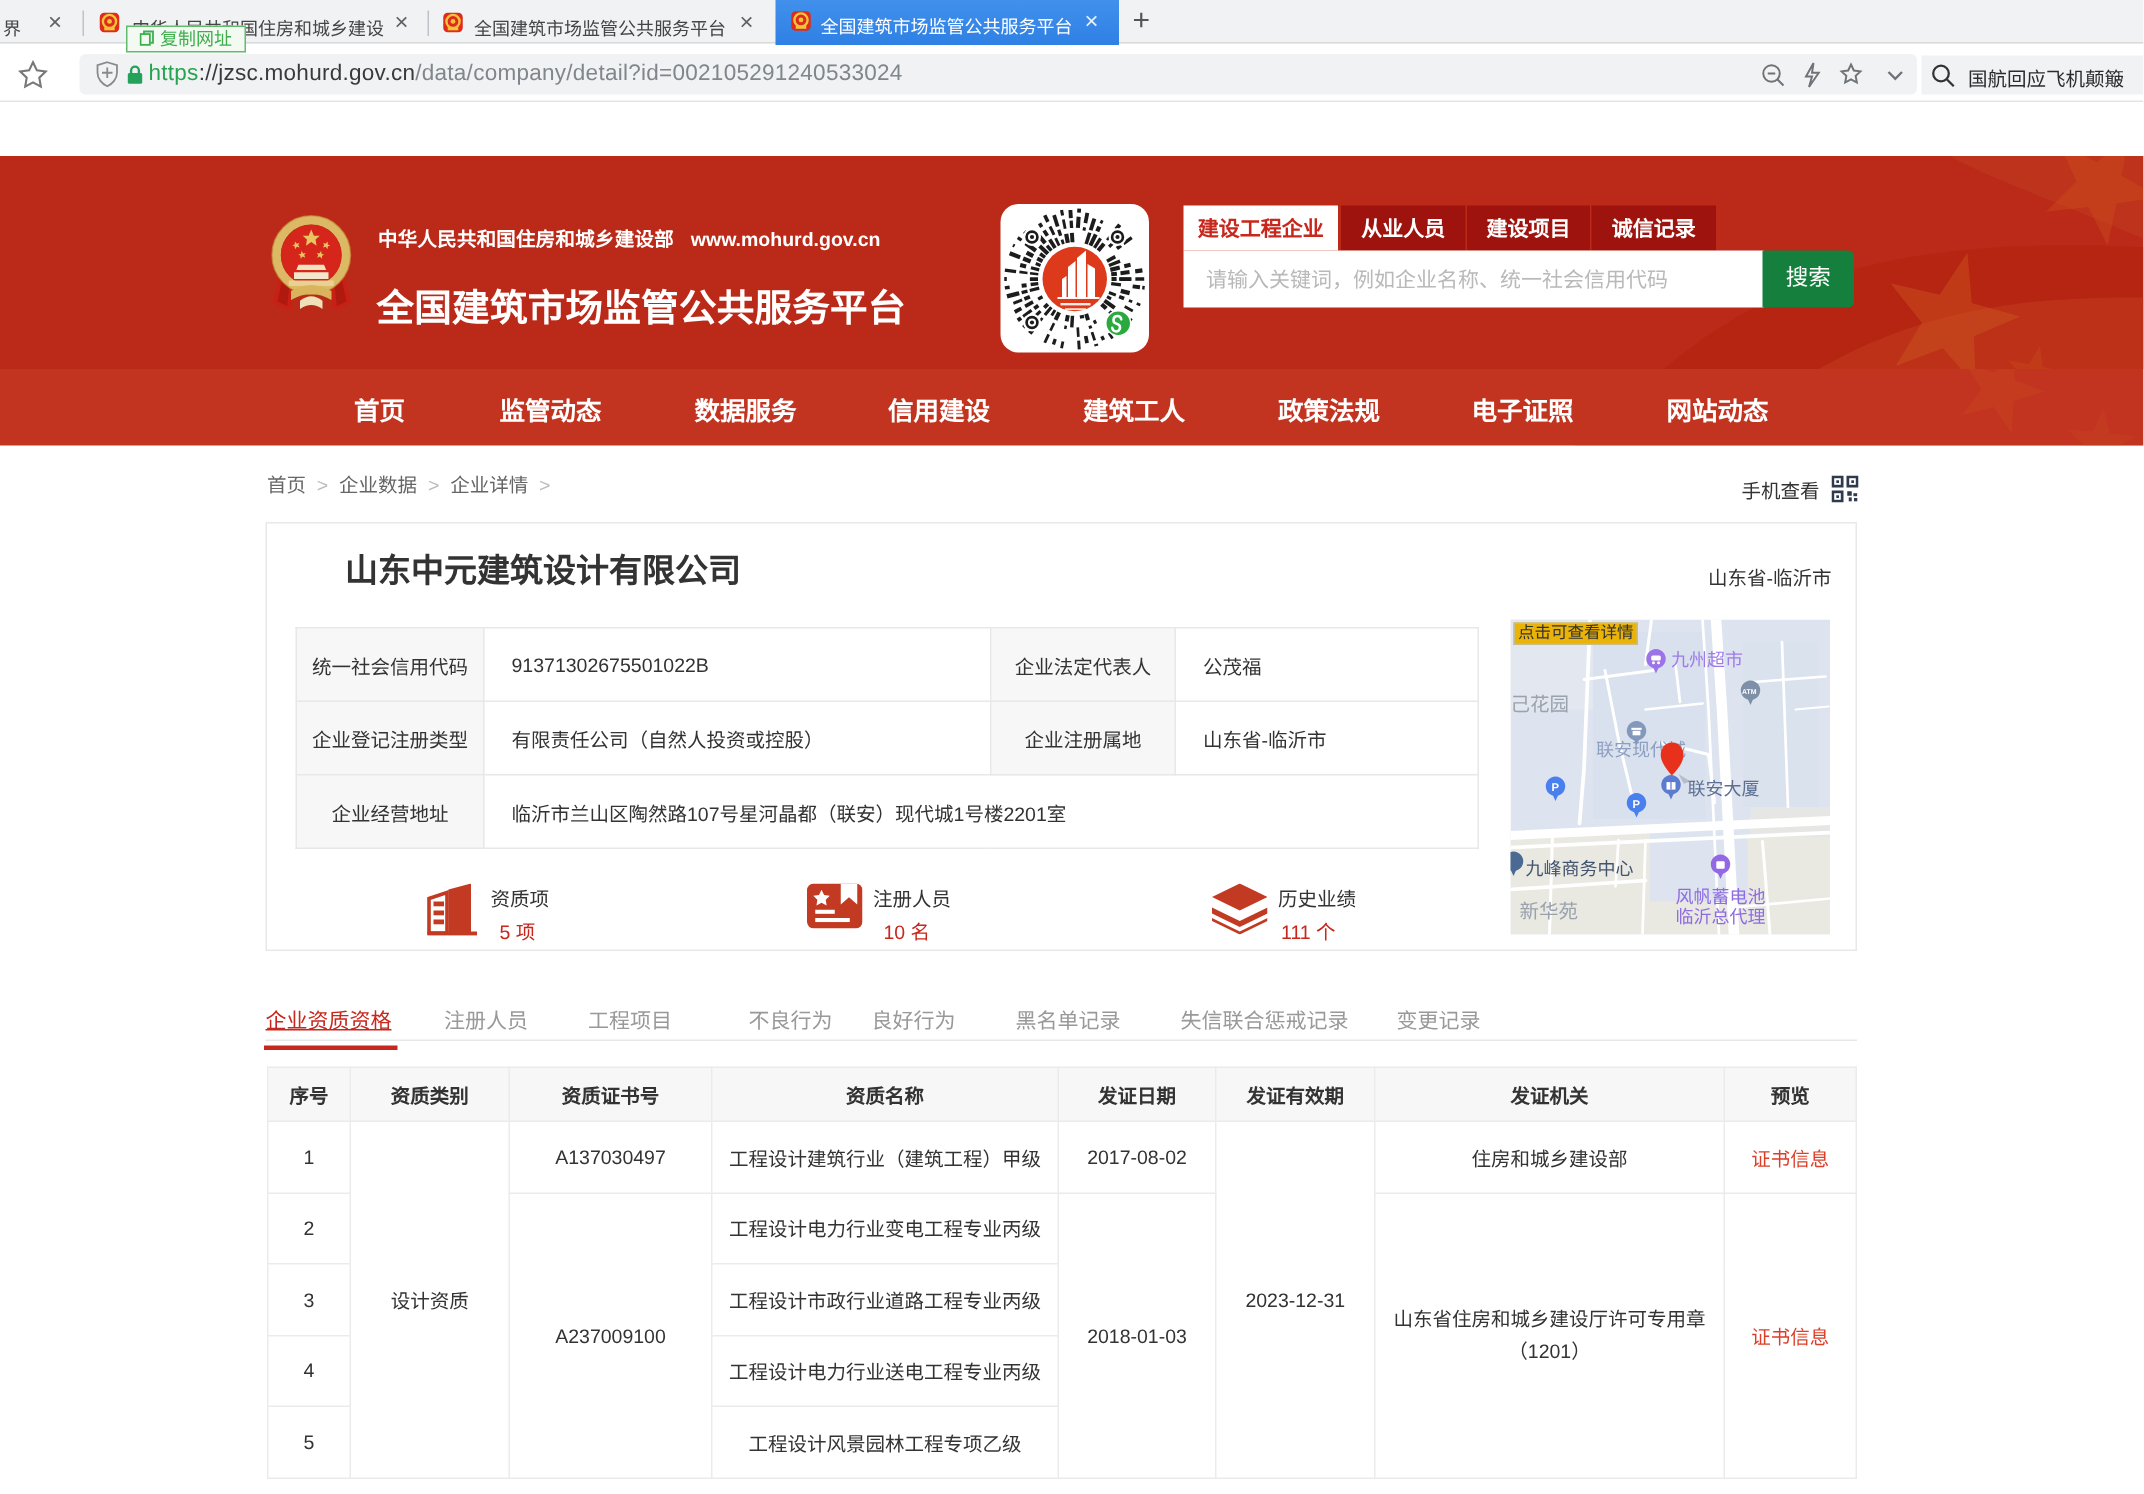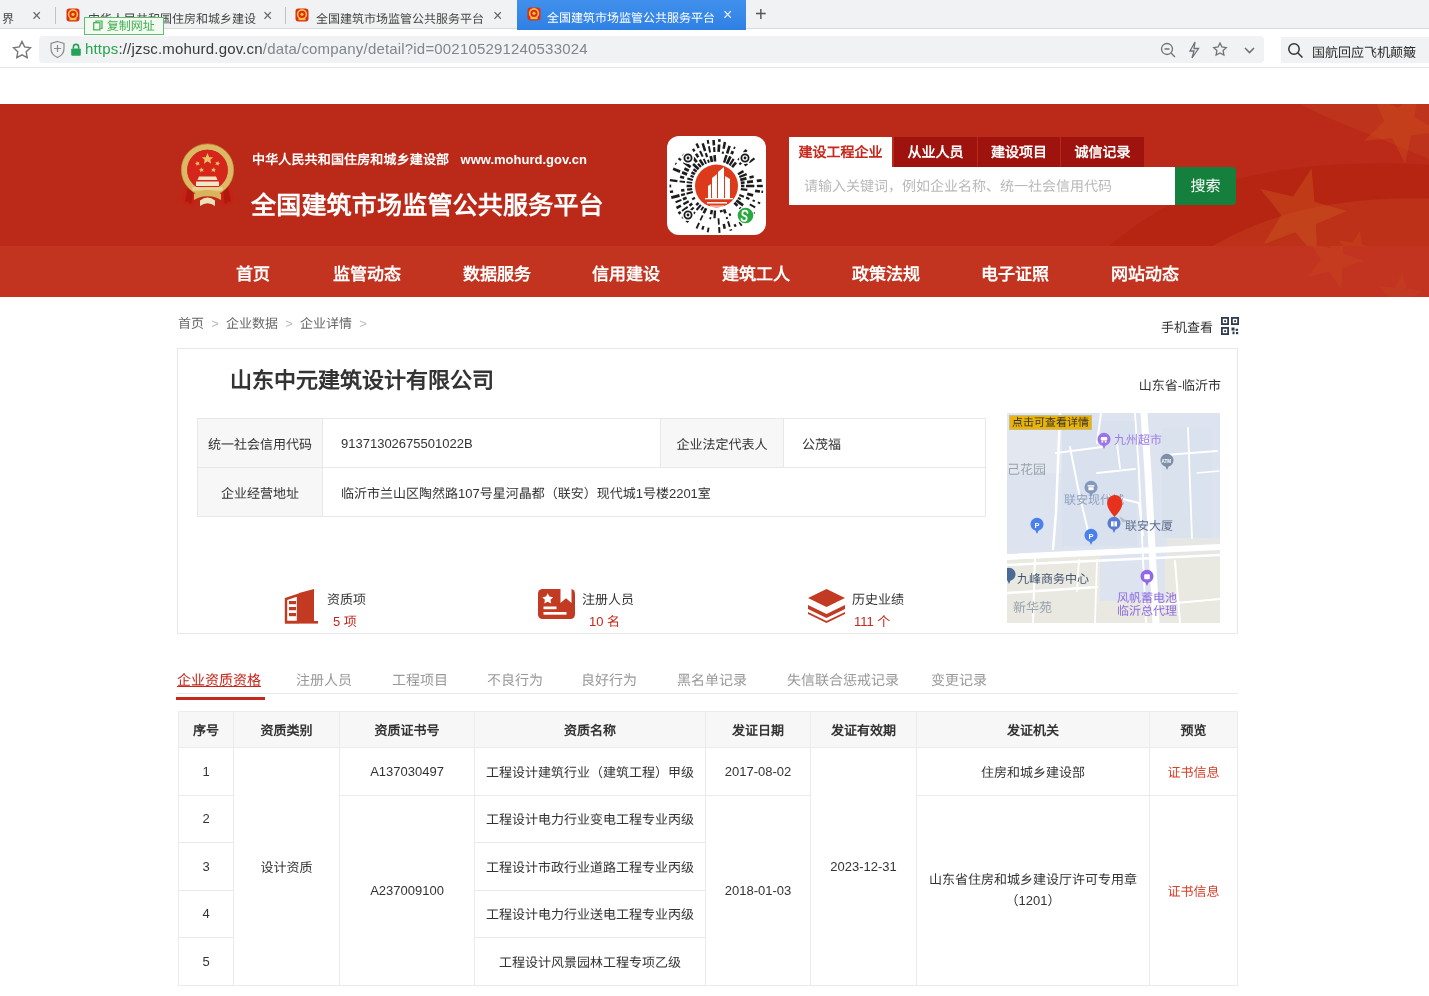--- a/index.html
+++ b/index.html
@@ -14,21 +14,21 @@
   .tabtitle { font-size:12px; color:#454545; }
   #activetab { position:absolute; left:517px; top:0; width:229px; height:30px;
      background:linear-gradient(#4190ec,#2e80e4); color:#fff; }
   .favicon { position:absolute; width:14px; height:14px; }
   .tabx { position:absolute; top:7px; font-size:16px; color:#5f6368; font-weight:400; }
   #tooltip-copy { position:absolute; left:84px; top:17px; width:80px; height:18px;
      background:#f2faf2; border:1px solid #61bd6d; color:#3faf4e; font-size:12px;
      line-height:17px; text-align:center; z-index:60; }
   #toolbar { position:absolute; left:0; top:30px; width:1429px; height:38px;
      background:#fff; border-bottom:1px solid #e4e4e4; }
-  #urlfield { position:absolute; left:39px; top:6px; width:1225px; height:27px;
+  #urlfield { position:absolute; left:53px; top:6px; width:1225px; height:27px;
      background:#f1f2f3; border-radius:4px; }
   #sbox2 { position:absolute; left:1281px; top:7px; width:148px; height:26px; background:#f1f2f3; }
 
   
   #redheader { position:absolute; left:0; top:104px; width:1429px; height:142px;
      background:#bb2918; overflow:hidden; }
   #rednav { position:absolute; left:0; top:246px; width:1429px; height:51px;
      background:#c23420; overflow:hidden; }
   .navitem { position:absolute; top:14px; color:#fff; font-size:17px; font-weight:bold; transform:translateX(-50%); }
 
@@ -380,20 +380,26 @@
           <col style="width:202px">
         </colgroup>
       <tbody>
           <tr>
             <td class="lb">统一社会信用代码</td>
             <td>91371302675501022B</td>
             <td class="lb">企业法定代表人</td>
             <td>公茂福</td>
           </tr>
       <tr>
+            <td class="lb">企业登记注册类型</td>
+            <td>有限责任公司（自然人投资或控股）</td>
+            <td class="lb">企业注册属地</td>
+            <td>山东省-临沂市</td>
+          </tr>
+      <tr>
             <td class="lb">企业经营地址</td>
             <td colspan="3">临沂市兰山区陶然路107号星河晶都（联安）现代城1号楼2201室</td>
           </tr>
     </tbody>
       </table>
 
     <div class="stat" style="left:106px;">
       <svg width="34" height="35" viewBox="0 0 34 35">
         <g fill="#c33a22">
           <path d="M2 10 L14 6 L14 33 L2 33 Z" fill="none" stroke="#c33a22" stroke-width="2.4"></path>
@@ -510,21 +516,21 @@
         <path d="M112 103 l8 5 -4.5 1.5 z" fill="#9aa0aa" opacity="0.55"></path>
         <path d="M107.5 104 C100.5 96 98.5 90.5 101.5 85.5 a7.3 7.3 0 0112.5 0 c3 5 1 11 -6.5 18.5 z" fill="#e8311c"></path>
       </svg>
     <div class="abs" style="left:831px; top:66px; background:#eab308; border:1px solid #c8bd8a; font-size:11px; color:#333; padding:0 2px; line-height:13px;">点击可查看详情</div>
   </div>
 
   <div id="tabsrow">
     <div class="ptab act" style="left:0;">企业资质资格<div style="position:absolute; left:-1px; top:28px; width:89px; height:3px; background:#c7271c;"></div></div>
     <div class="ptab" style="left:119px;">注册人员</div>
     <div class="ptab" style="left:215px;">工程项目</div>
-    <div class="ptab" style="left:310px;">不良行为</div>
+    <div class="ptab" style="left:322px;">不良行为</div>
     <div class="ptab" style="left:404px;">良好行为</div>
     <div class="ptab" style="left:500px;">黑名单记录</div>
     <div class="ptab" style="left:610px;">失信联合惩戒记录</div>
     <div class="ptab" style="left:754px;">变更记录</div>
   </div>
 
   <table class="big">
     <colgroup>
       <col style="width:55px">
         <col style="width:106px">

